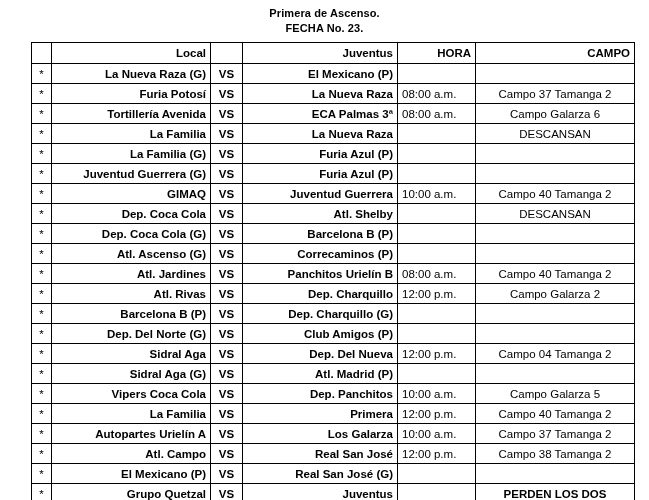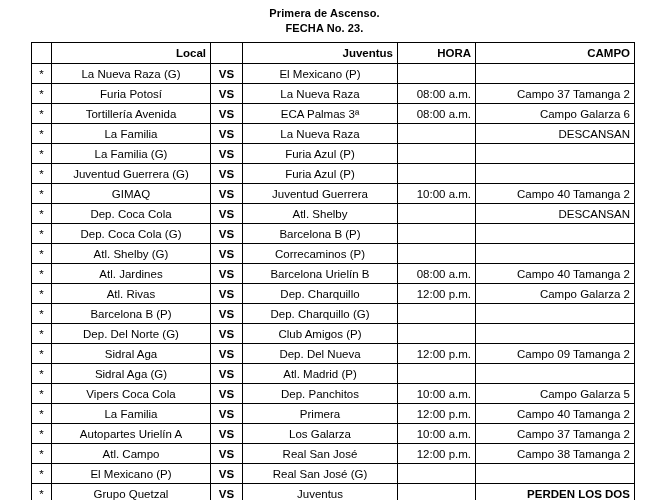--- a/index.html
+++ b/index.html
@@ -67,27 +67,28 @@
     font-size: 11px;
     padding: 0;
   }
   td.vs {
     text-align: center;
     font-weight: bold;
     font-size: 11px;
     margin-left: 19px;
   }
   td.local, td.visit {
+    text-align: right;
+    font-weight: bold;
+  }
+  td.hora {
+    text-align: left;
+  }
+  td.campo {
     text-align: center;
-  }
-  td.hora {
-    text-align: right;
-  }
-  td.campo {
-    text-align: right;
     padding-left: 6px;
   }
   td.campo.note {
     font-weight: bold;
   }
 </style>
 </head>
 <body>
 
 <div class="page">
@@ -185,31 +186,31 @@
           <tr>
             <td class="ast">*</td>
             <td class="local">Dep. Coca Cola (G)</td>
             <td class="vs">VS</td>
             <td class="visit">Barcelona B (P)</td>
             <td class="hora"></td>
             <td class="campo"></td>
           </tr>
           <tr>
             <td class="ast">*</td>
-            <td class="local">Atl. Shelby (G)</td>
+            <td class="local">Atl. Ascenso (G)</td>
             <td class="vs">VS</td>
             <td class="visit">Correcaminos (P)</td>
             <td class="hora"></td>
             <td class="campo"></td>
           </tr>
           <tr>
             <td class="ast">*</td>
             <td class="local">Atl. Jardines</td>
             <td class="vs">VS</td>
-            <td class="visit">Barcelona Urielín B</td>
+            <td class="visit">Panchitos Urielín B</td>
             <td class="hora">08:00 a.m.</td>
             <td class="campo">Campo 40 Tamanga 2</td>
           </tr>
           <tr>
             <td class="ast">*</td>
             <td class="local">Atl. Rivas</td>
             <td class="vs">VS</td>
             <td class="visit">Dep. Charquillo</td>
             <td class="hora">12:00 p.m.</td>
             <td class="campo">Campo Galarza 2</td>
@@ -229,21 +230,21 @@
             <td class="visit">Club Amigos (P)</td>
             <td class="hora"></td>
             <td class="campo"></td>
           </tr>
           <tr>
             <td class="ast">*</td>
             <td class="local">Sidral Aga</td>
             <td class="vs">VS</td>
             <td class="visit">Dep. Del Nueva</td>
             <td class="hora">12:00 p.m.</td>
-            <td class="campo">Campo 09 Tamanga 2</td>
+            <td class="campo">Campo 04 Tamanga 2</td>
           </tr>
           <tr>
             <td class="ast">*</td>
             <td class="local">Sidral Aga (G)</td>
             <td class="vs">VS</td>
             <td class="visit">Atl. Madrid (P)</td>
             <td class="hora"></td>
             <td class="campo"></td>
           </tr>
           <tr>

